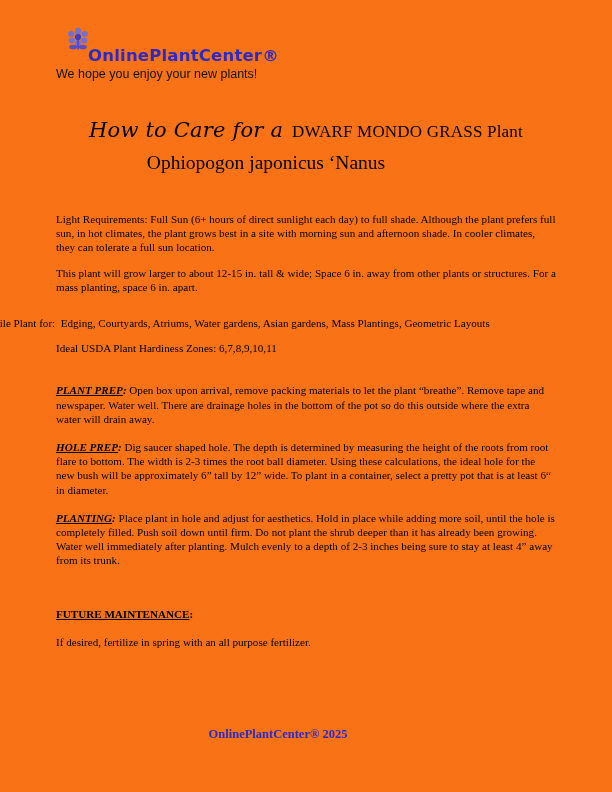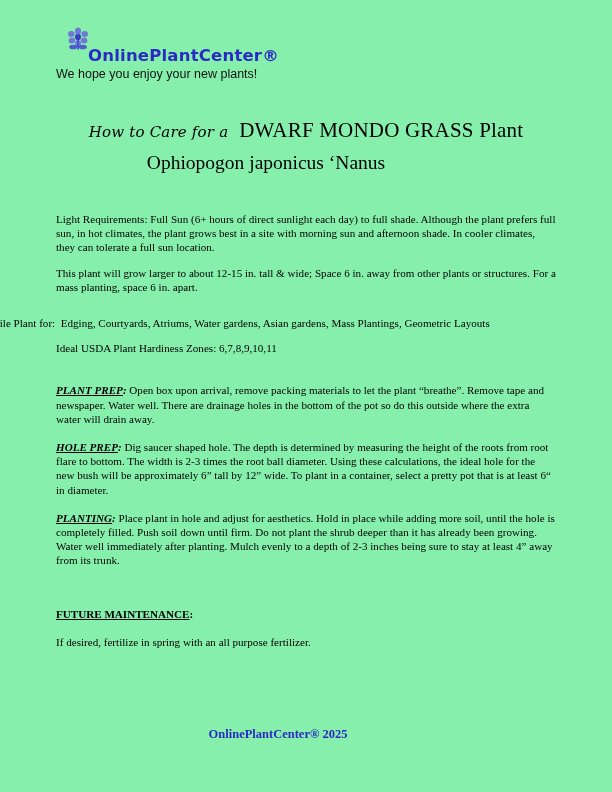--- a/index.html
+++ b/index.html
@@ -13,21 +13,21 @@
     position: relative;
     font-family: "Liberation Serif", serif;
     color: #000000;
     overflow: hidden;
   }
 
   .page {
     position: relative;
     width: 612px;
     height: 792px;
-    background: #86efac;
+    background: #f97316;
   }
 
   
   .header {
     position: absolute;
     left: 56px;
     top: 24px;
     width: 420px;
   }
   .logo-row {
@@ -67,27 +67,27 @@
     position: absolute;
     left: 0;
     top: 118px;
     width: 612px;
     text-align: center;
     white-space: nowrap;
   }
   .title-script {
     font-family: "DejaVu Serif", serif;
     font-style: italic;
-    font-size: 15px;
+    font-size: 21px;
     letter-spacing: 0.2px;
     margin-top: 36px;
   }
   .title-main {
     font-family: "Liberation Serif", serif;
-    font-size: 21px;
+    font-size: 17px;
     letter-spacing: 0.2px;
   }
   .title-line2 {
     position: absolute;
     left: 0;
     top: 152px;
     width: 532px;
     text-align: center;
     font-family: "Liberation Serif", serif;
     font-size: 19.5px;

